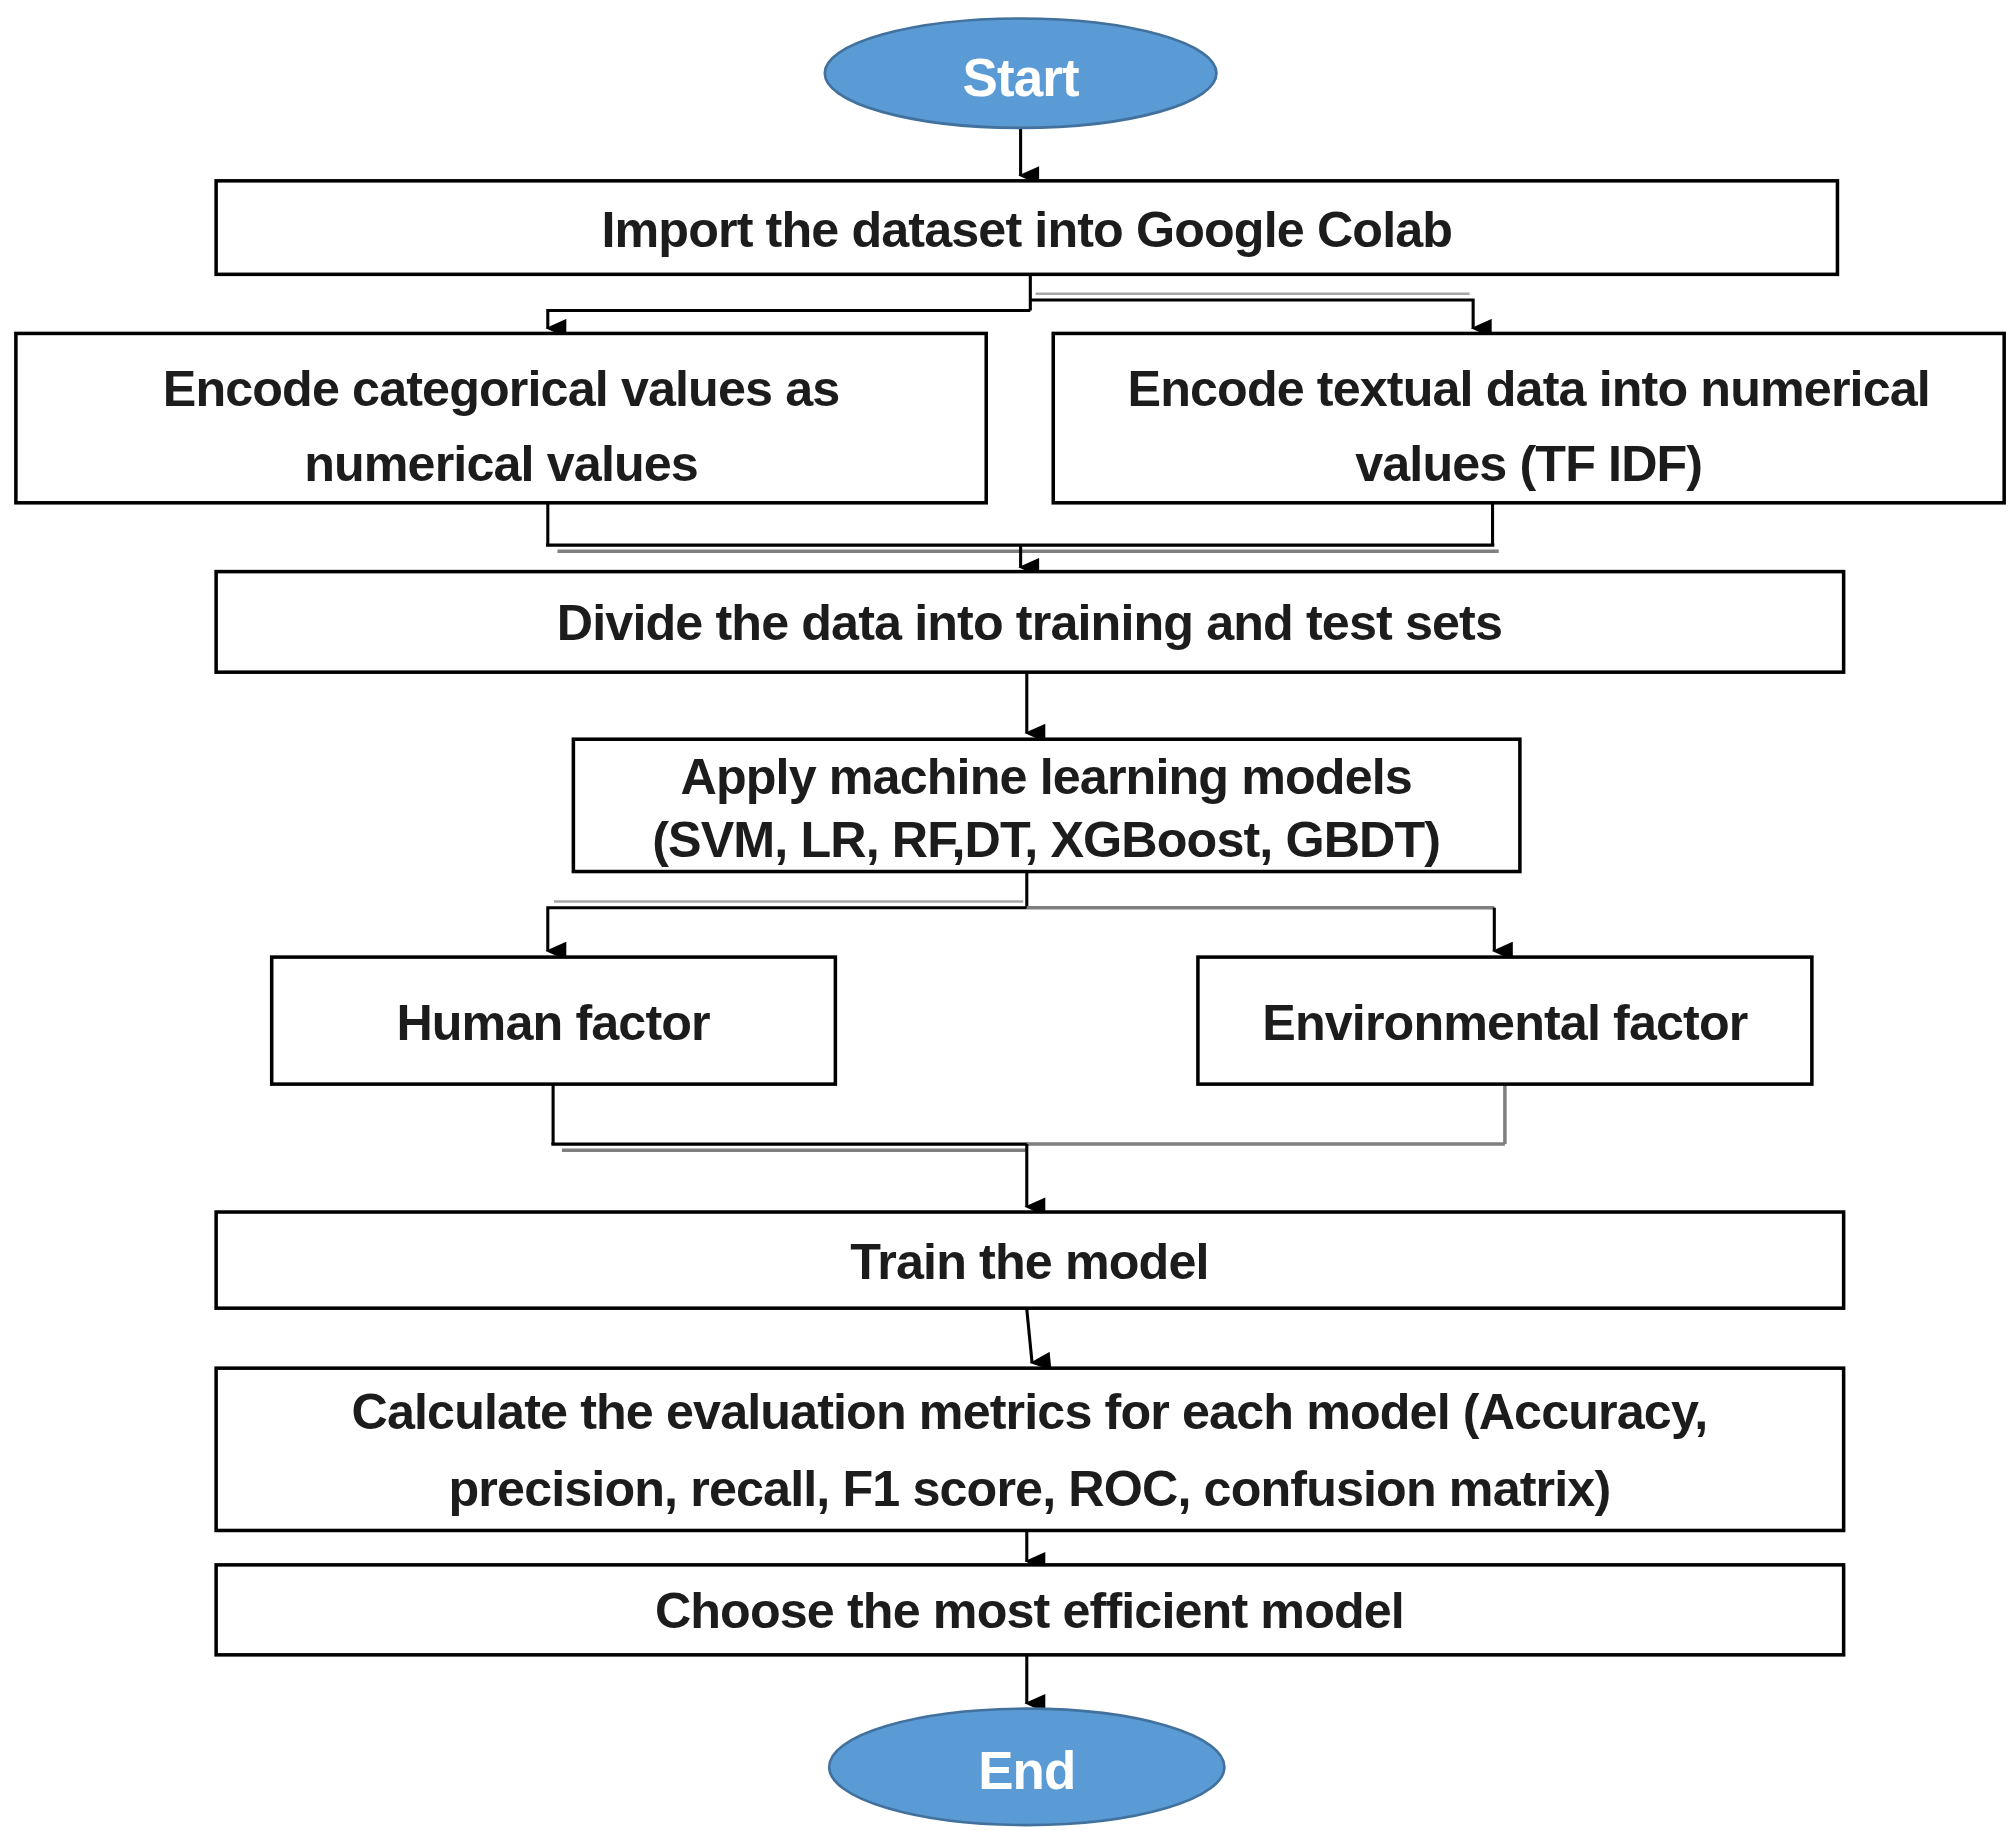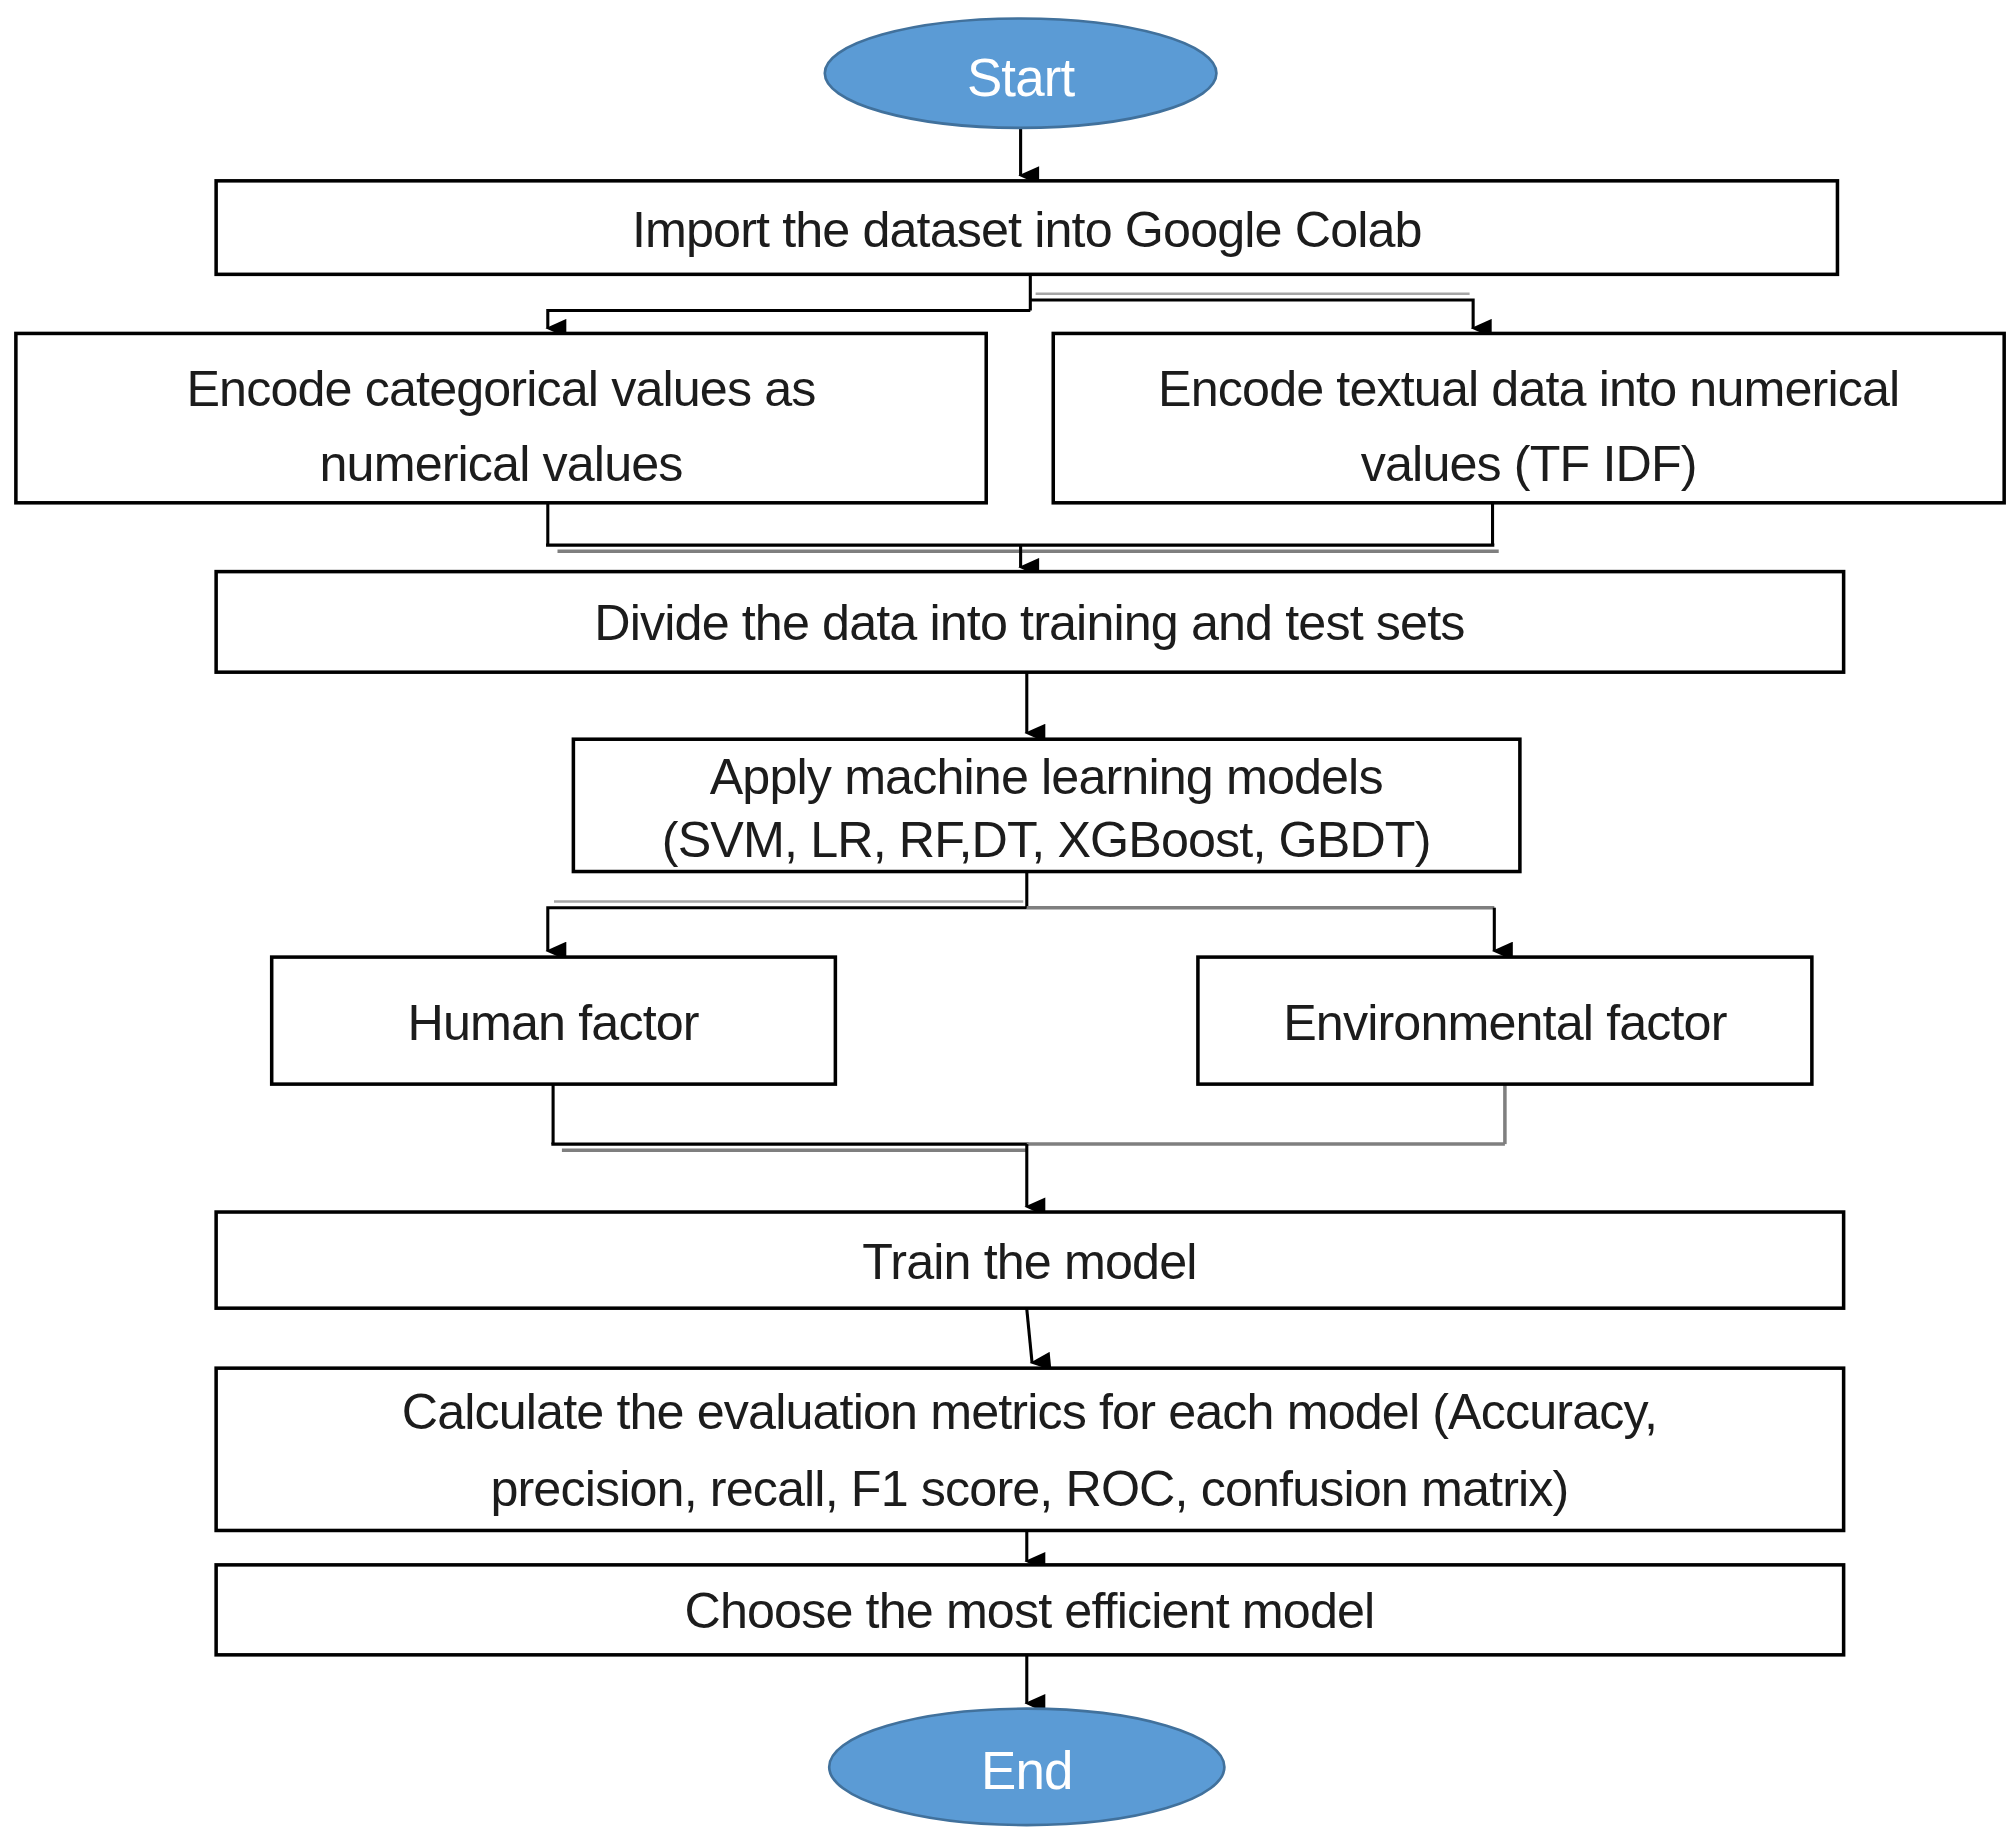--- a/index.html
+++ b/index.html
@@ -4,20 +4,21 @@
 <style>
   html, body {
     margin: 0;
     padding: 0;
     background: #ffffff;
   }
   .page {
     width: 100%;
     max-width: 2013px;
     margin: 0 auto;
+    font-weight: bold;
   }
   svg {
     display: block;
     width: 100%;
     height: auto;
     background: #ffffff;
   }
   text {
     font-family: "Liberation Sans", sans-serif;
     fill: #1c1c1c;

